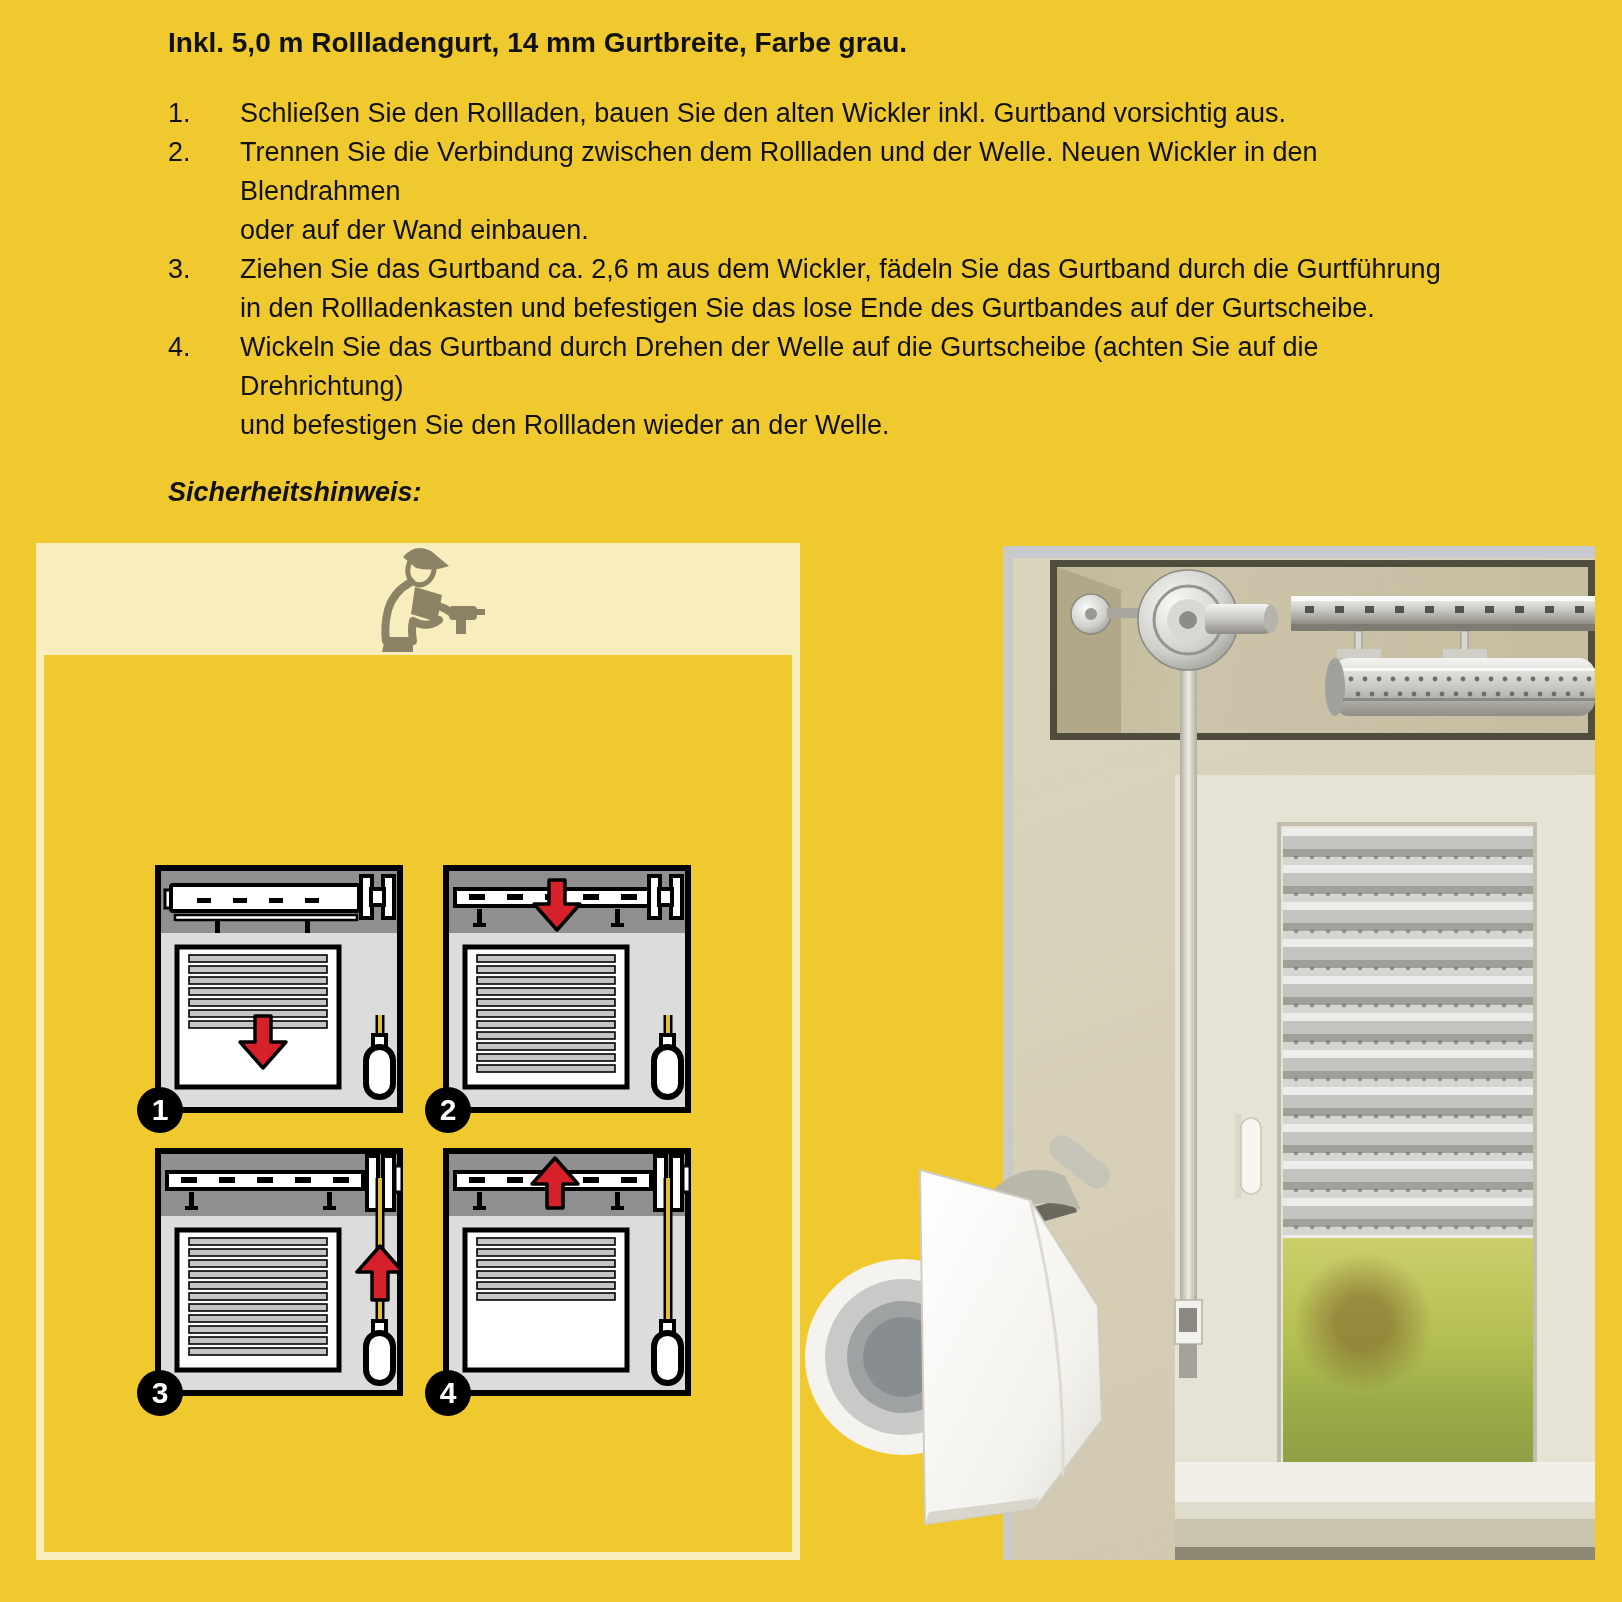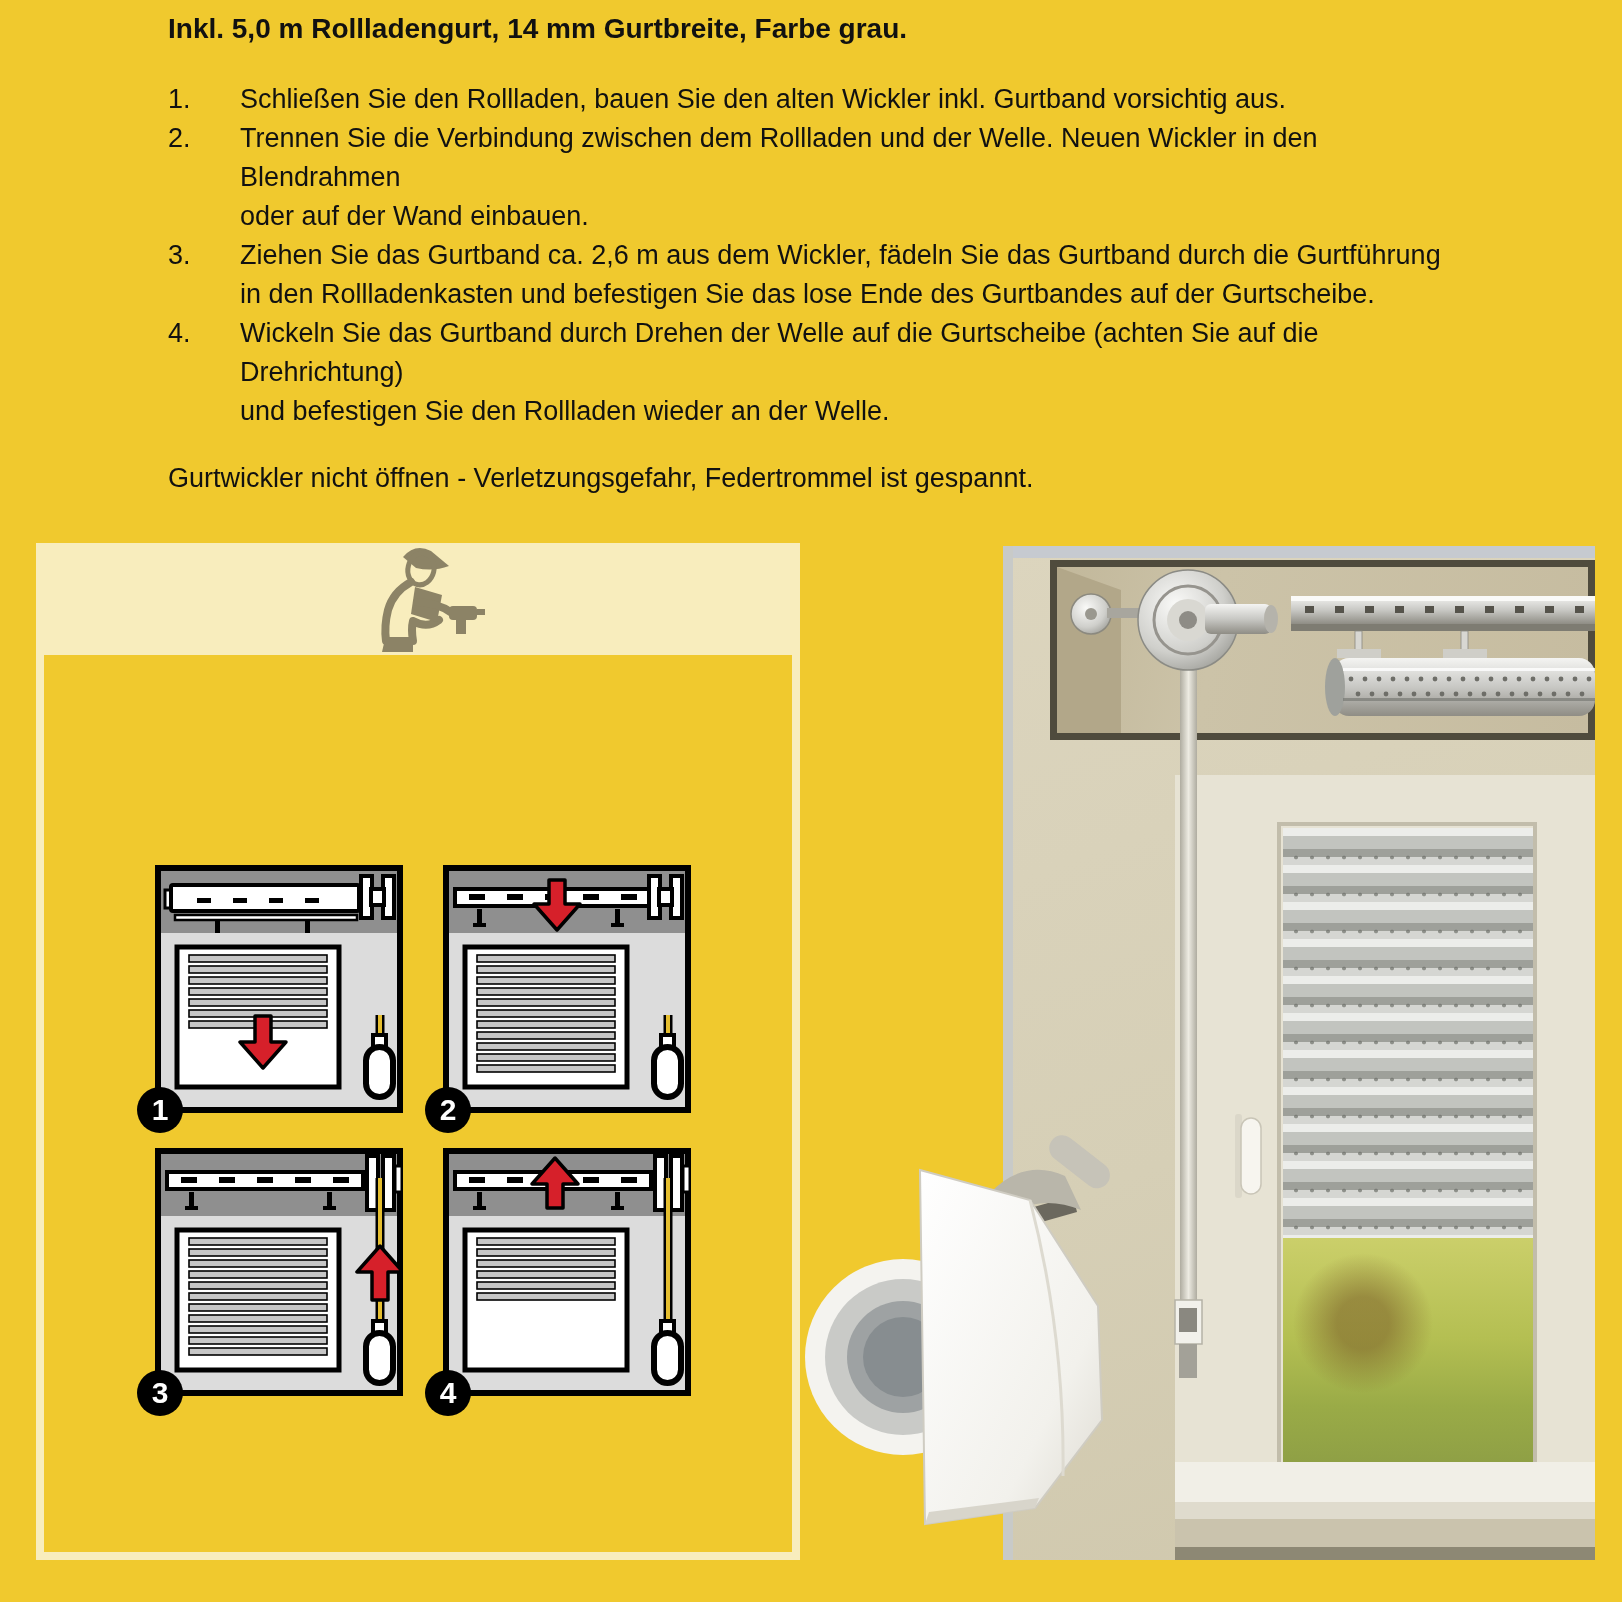--- a/index.html
+++ b/index.html
@@ -6,21 +6,21 @@
     --background:#F0C92E; --panel-cream:#F8EDBD; --arrow-red:#D6202A;
     --belt-yellow:#E5BE2F; --diagram-band-gray:#8F8F8F; --icon-olive:#8C8366; --text:#111111;
   }
   *{box-sizing:border-box; margin:0; padding:0;}
   html,body{width:1622px;height:1602px;}
   body{
     position:relative; background:var(--background); overflow:hidden;
     font-family:"Liberation Sans", sans-serif; color:var(--text);
   }
   
-  .copy{position:absolute; left:168px; top:12px; width:1300px;}
+  .copy{position:absolute; left:168px; top:26px; width:1300px;}
   .copy h1{font-size:28px; font-weight:bold; line-height:34px; margin-bottom:34px;}
   .steps{font-size:27px; line-height:39px;}
   .step{display:flex;}
   .step .num{width:36px; flex:0 0 36px;}
   .step .txt{white-space:pre-line;margin-left:36px;}
   .safety{margin-top:28px; font-size:27px; line-height:39px;}
   .safety .head{font-weight:bold; font-style:italic;}
   
   .panel{position:absolute; left:36px; top:543px; width:764px; height:1017px; background:var(--panel-cream);}
   .panel .inner{position:absolute; left:8px; right:8px; top:112px; bottom:8px; background:var(--background);}
@@ -80,21 +80,21 @@
       <div class="txt">Ziehen Sie das Gurtband ca. 2,6 m aus dem Wickler, fädeln Sie das Gurtband durch die Gurtführung
 in den Rollladenkasten und befestigen Sie das lose Ende des Gurtbandes auf der Gurtscheibe.</div>
     </div>
     <div class="step">
       <div class="num">4.</div>
       <div class="txt">Wickeln Sie das Gurtband durch Drehen der Welle auf die Gurtscheibe (achten Sie auf die Drehrichtung)
 und befestigen Sie den Rollladen wieder an der Welle.</div>
     </div>
   </div>
   <div class="safety">
-    <div>Gurtwickler nicht öffnen - Verletzungsgefahr, Federtrommel ist gespannt.</div>
+    <div class="head">Sicherheitshinweis:</div>
   </div>
 </div>
 
 <div class="panel">
   <div class="band">
     <span>
       <svg width="134" height="112" viewBox="0 0 134 112">
         <g>
           <path d="M52 16 Q64 2 80 10 L98 25 Q82 31 65 27 Z" fill="var(--icon-olive)"></path>
           <ellipse cx="70" cy="28" rx="13" ry="16" fill="none" stroke="var(--icon-olive)" stroke-width="5" transform="rotate(14 70 28)"></ellipse>

